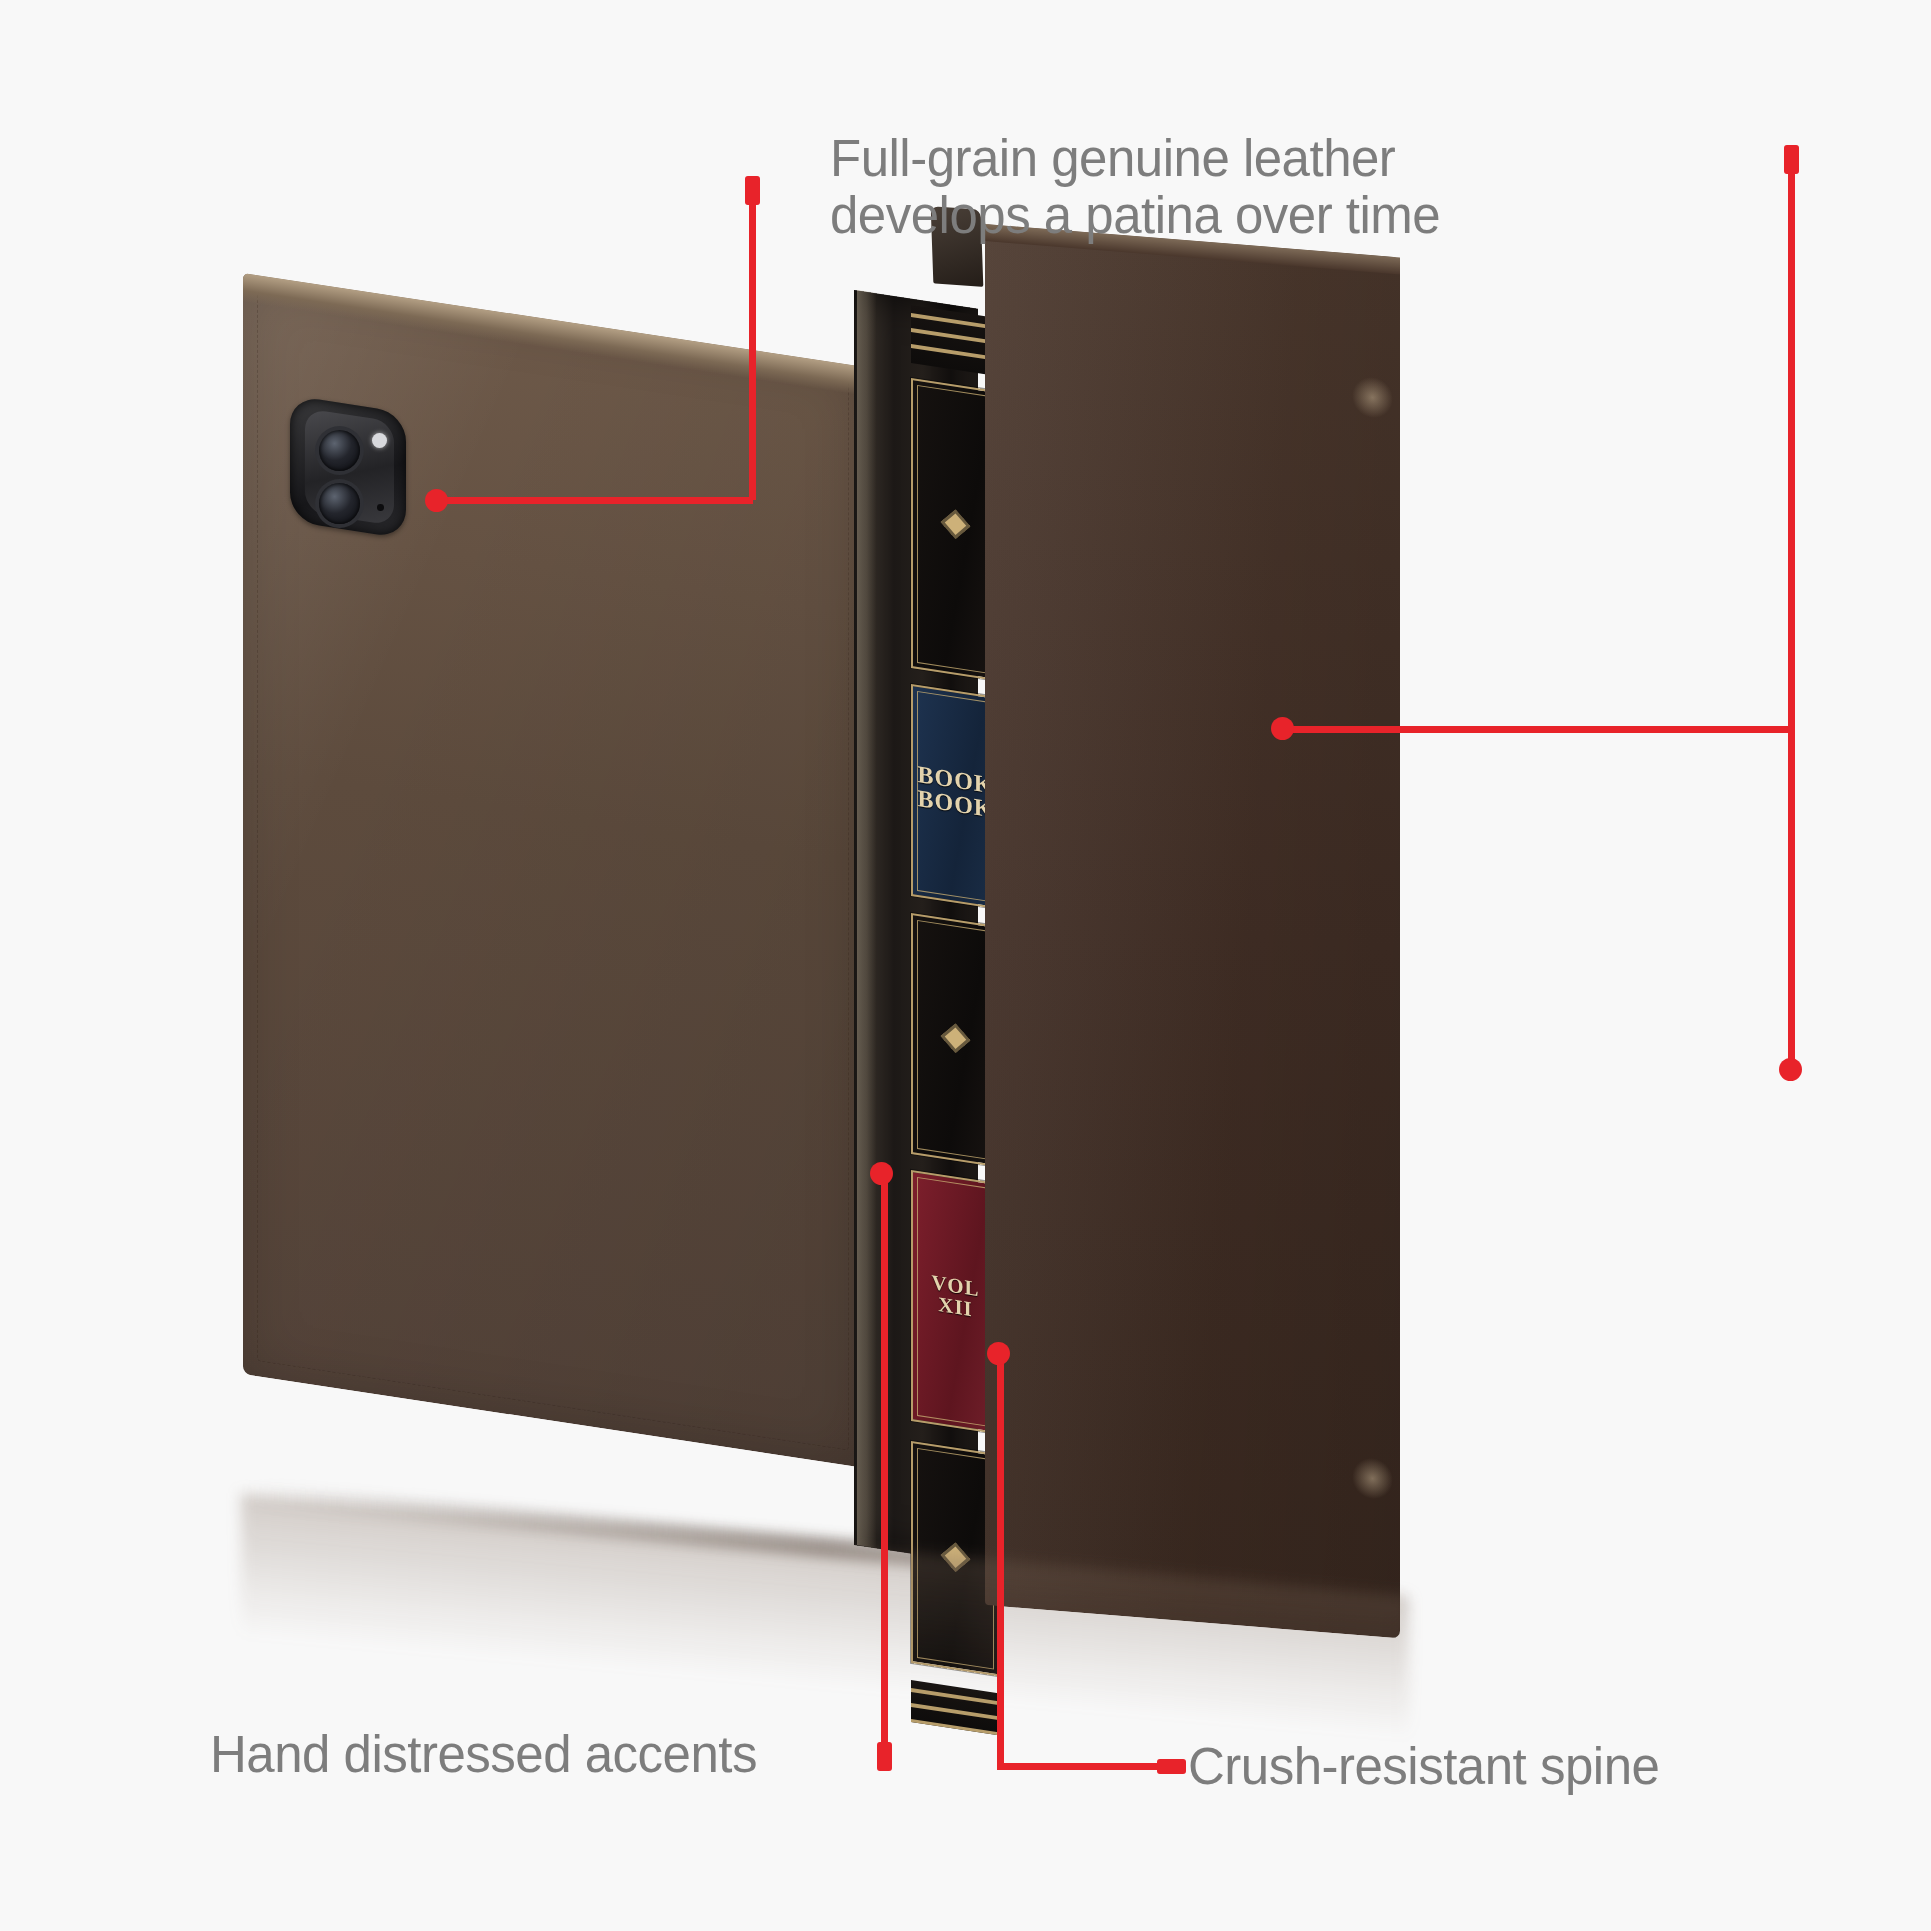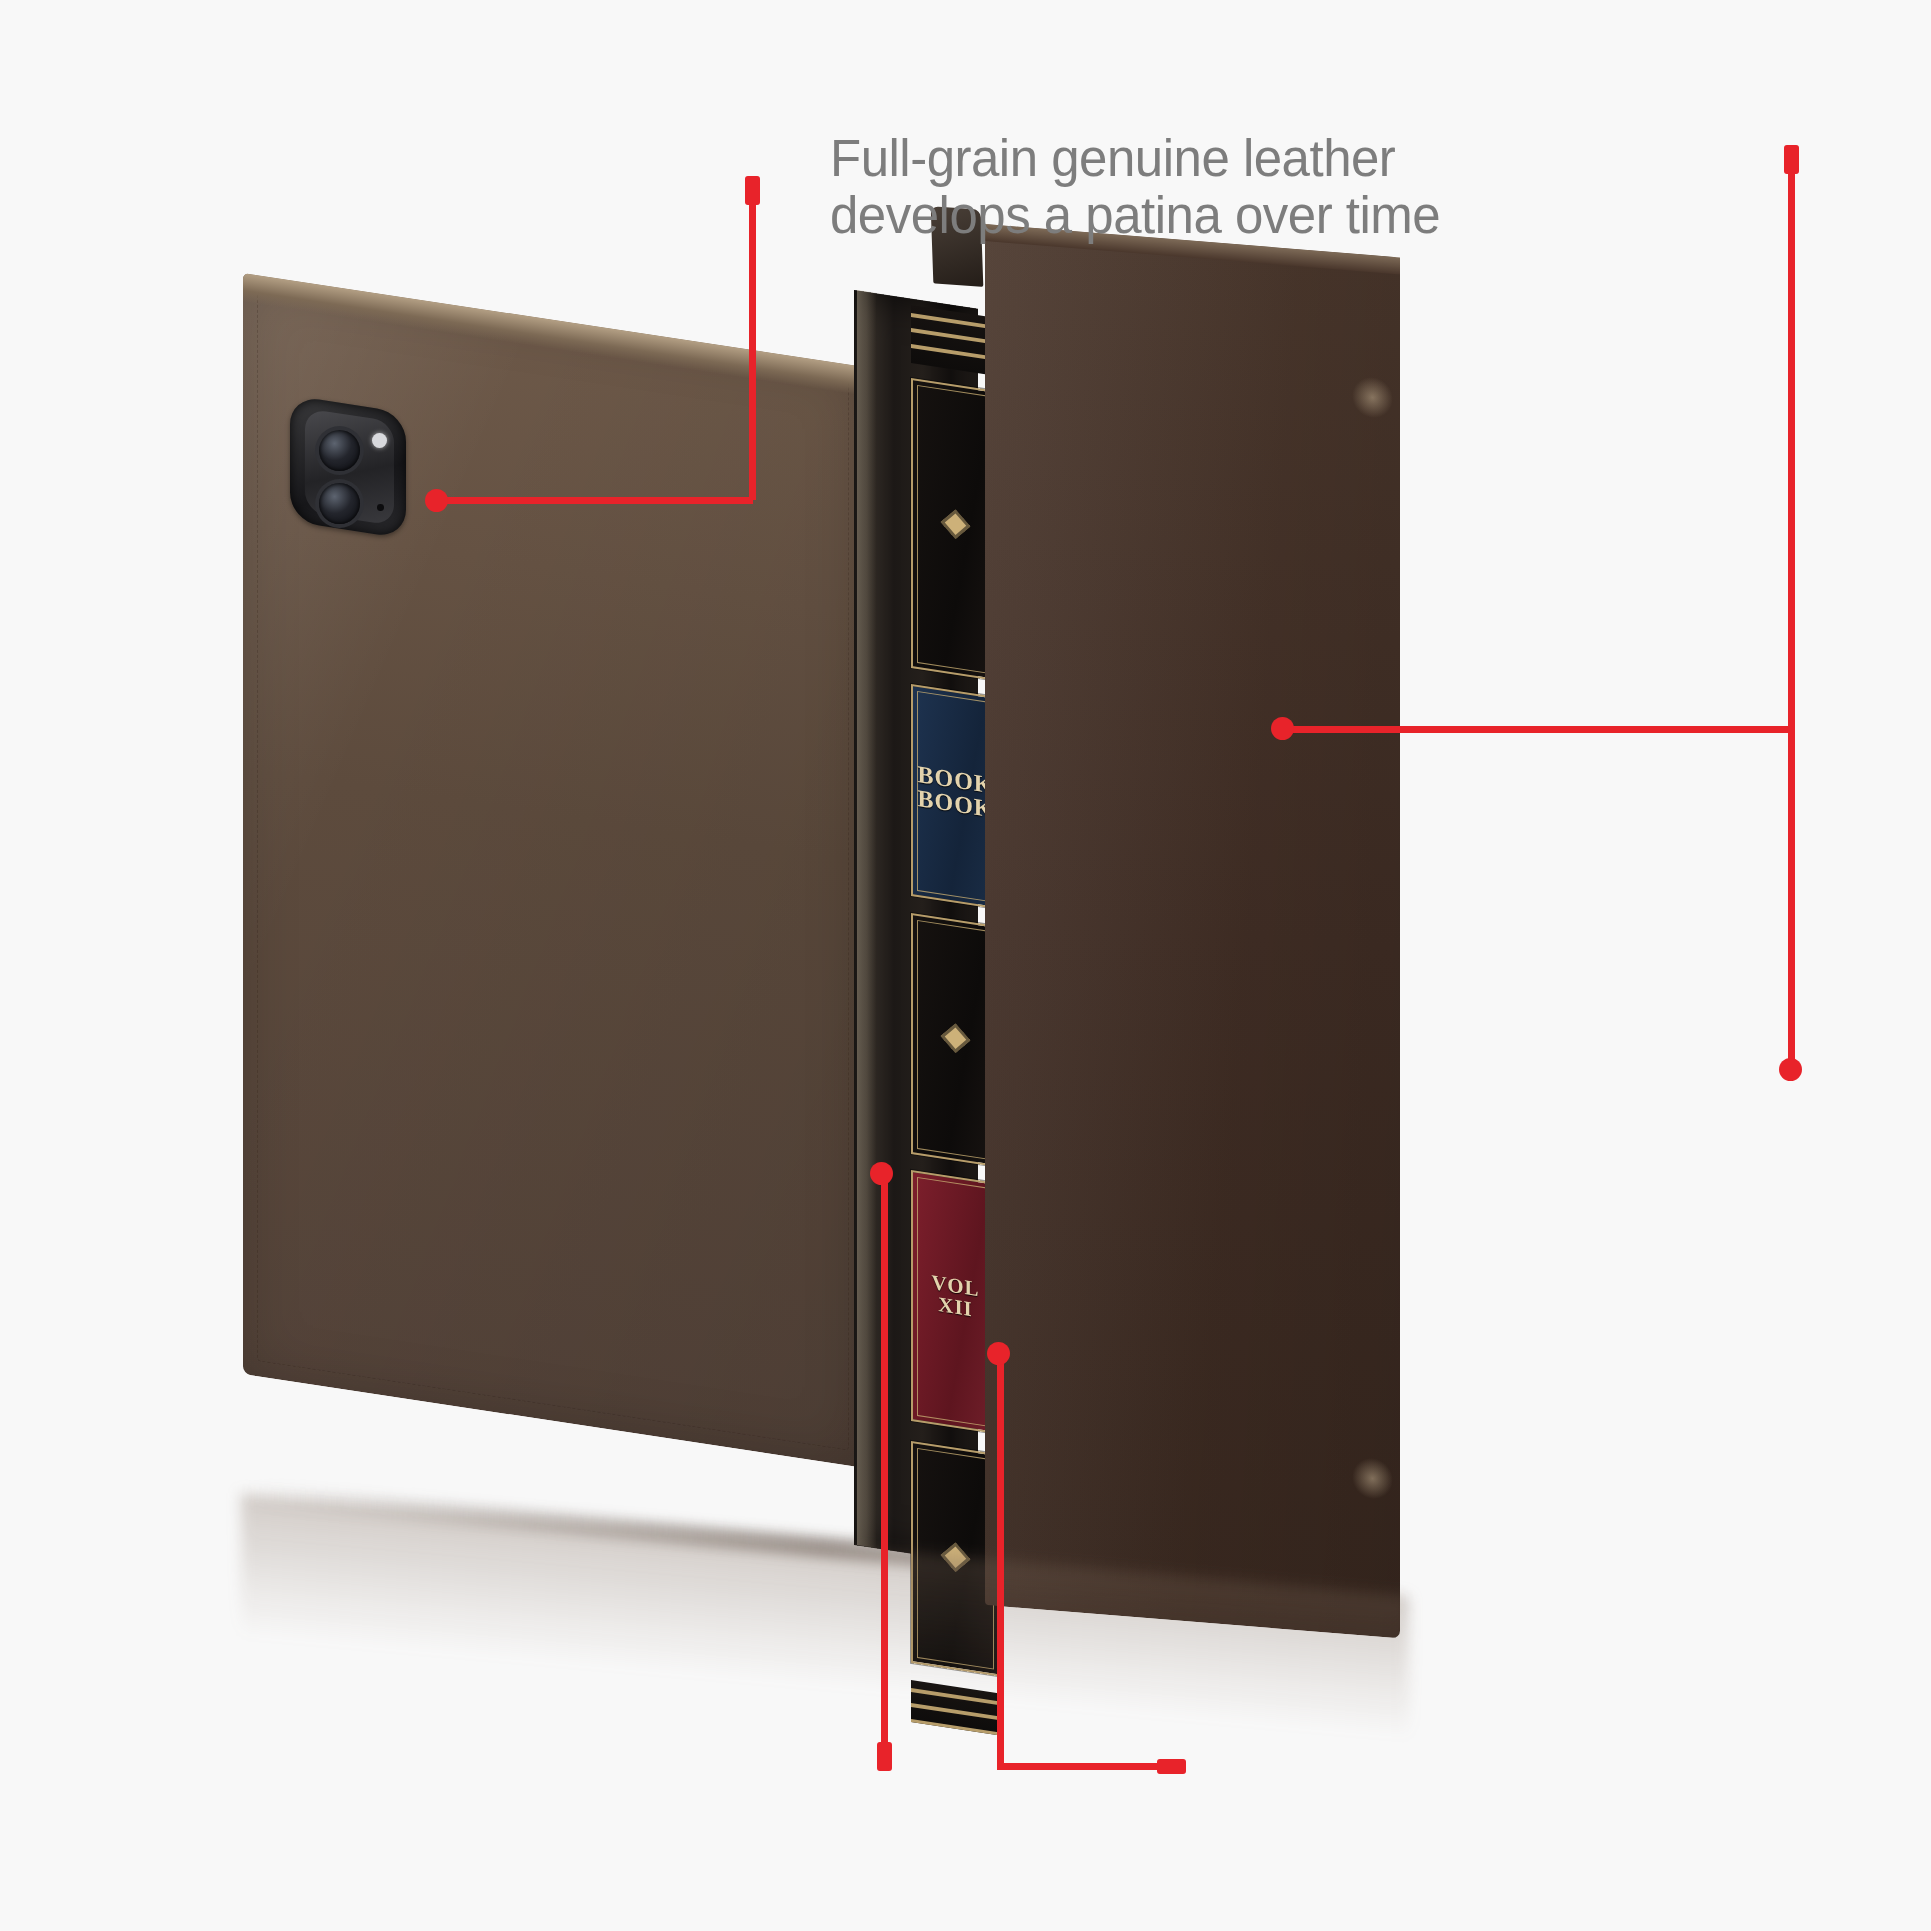--- a/index.html
+++ b/index.html
@@ -240,23 +240,25 @@
 develops a patina over time</div>
   <div class="sq" style="left:1784px;top:145px"></div>
 
   <div class="ln v" style="left:1788px;top:158px;height:911px"></div>
 
   <div class="ln h" style="left:1284px;top:726px;width:508px"></div>
   <div class="dot" style="left:1271px;top:717px"></div>
 
   <div class="dot" style="left:1779px;top:1058px"></div>
 
+  <div class="anno l" style="left:210px;top:1726px;width:695px">Hand distressed accents</div>
   <div class="sq" style="left:877px;top:1742px"></div>
   <div class="ln v" style="left:881px;top:1173px;height:579px"></div>
   <div class="dot" style="left:870px;top:1162px"></div>
 
+  <div class="anno l" style="left:1188px;top:1738px;width:714px">Crush-resistant spine</div>
   <div class="sq" style="left:1157px;top:1759px;width:29px;height:15.4px"></div>
   <div class="ln h" style="left:997px;top:1763px;width:174px"></div>
   <div class="ln v" style="left:997px;top:1352px;height:415px"></div>
   <div class="dot" style="left:987px;top:1342px"></div>
 
 </div>
 
 
 </body></html>

